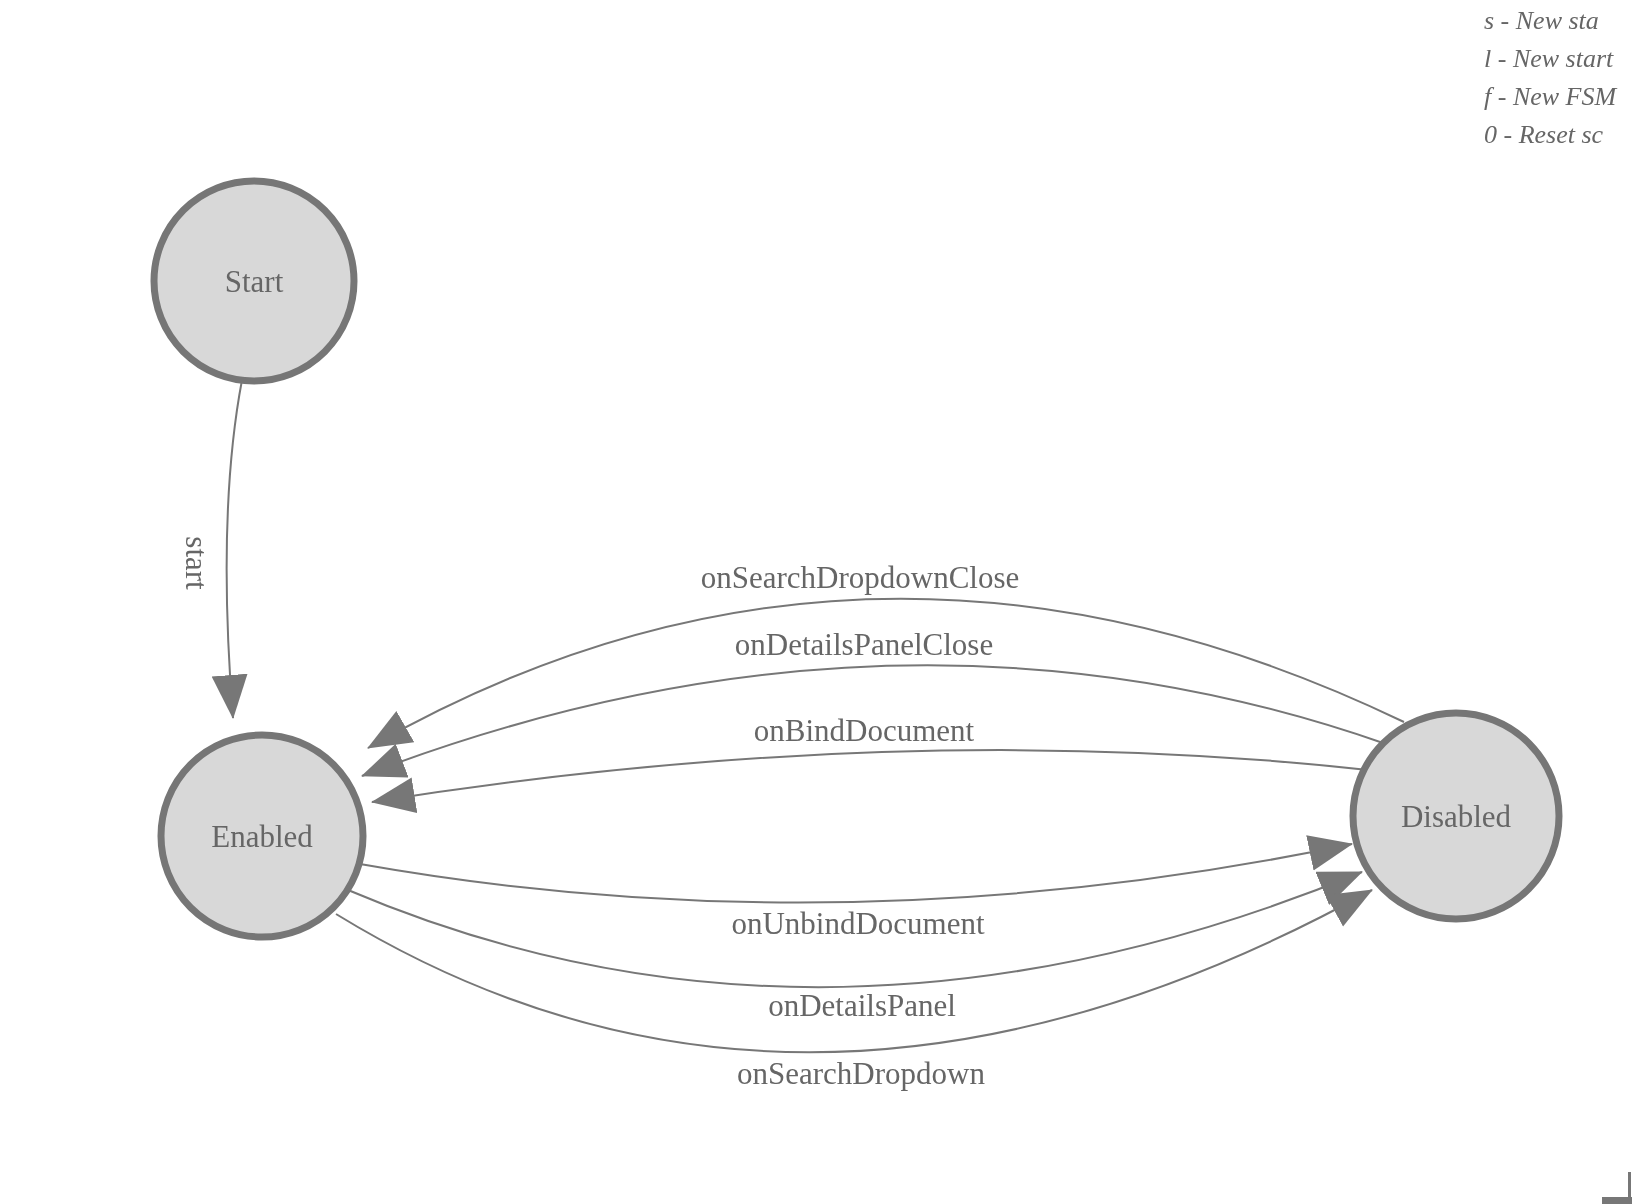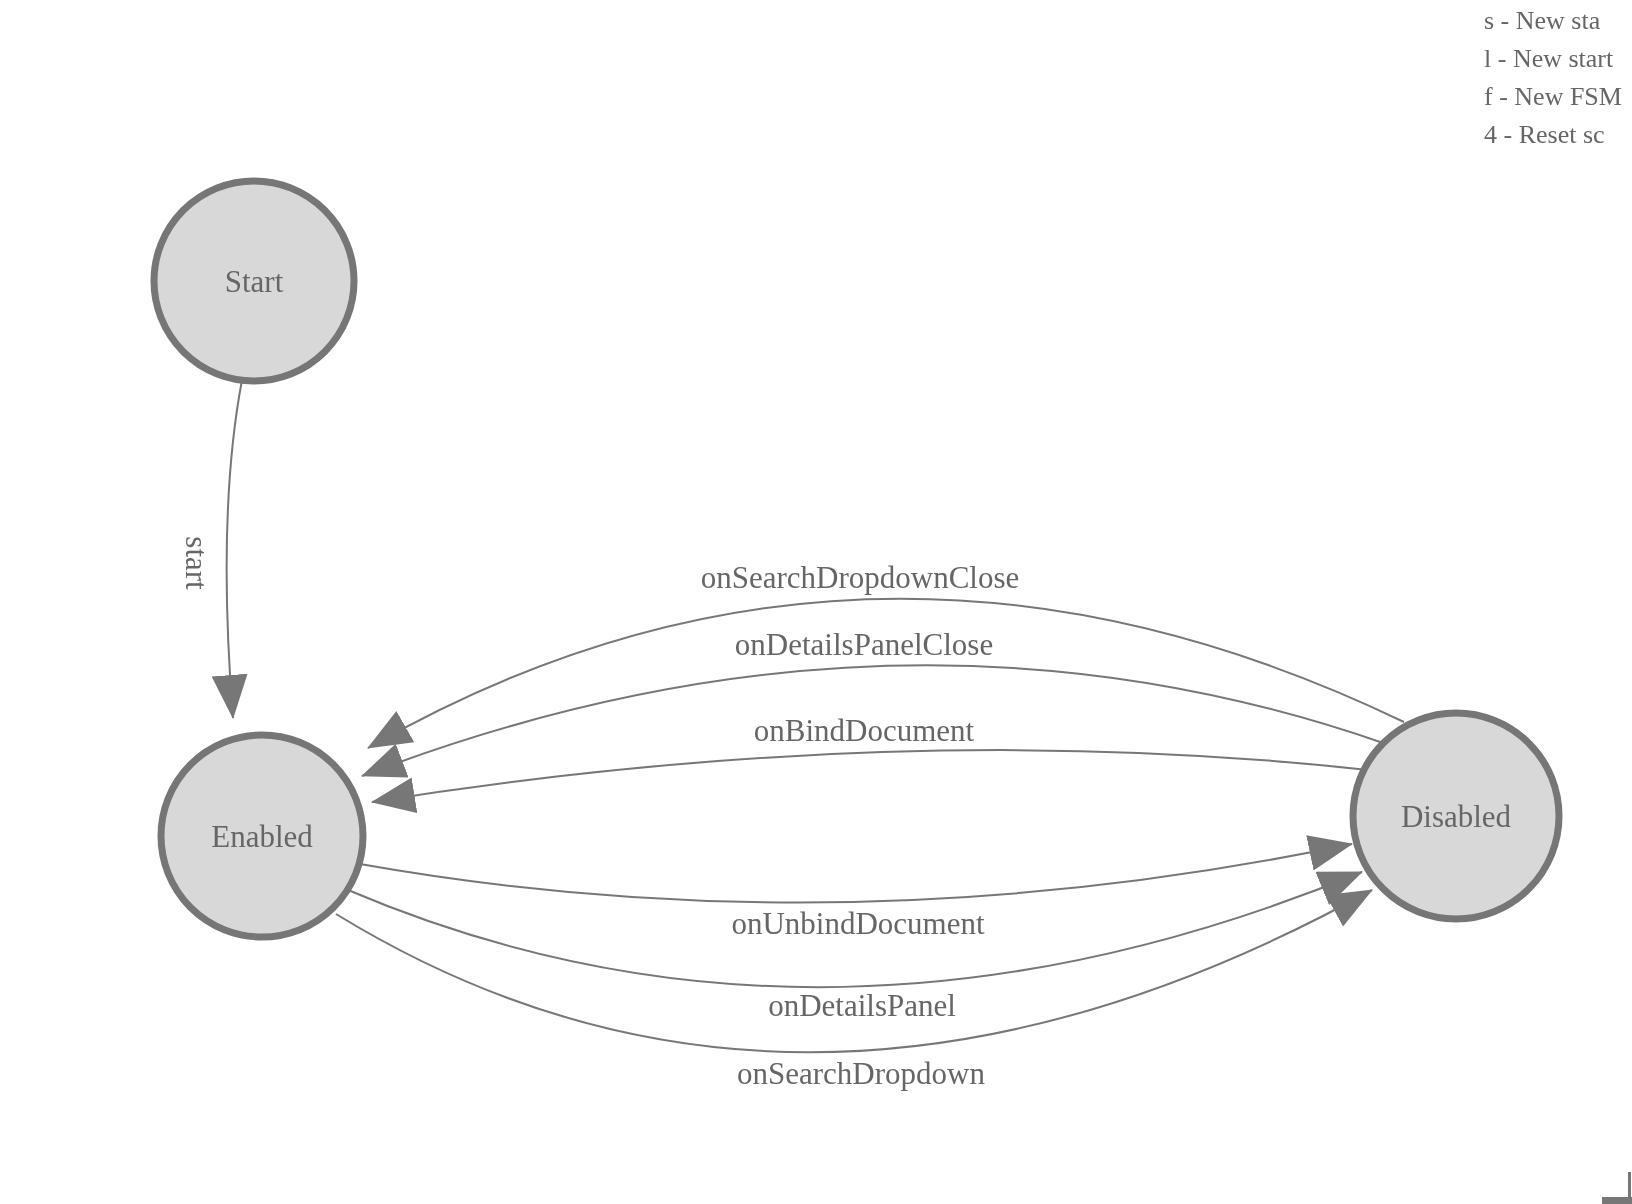--- a/index.html
+++ b/index.html
@@ -47,20 +47,21 @@
     stroke-width: 3px;
   }
   #legend {
     position: absolute;
     left: 1484px;
     top: 2px;
     color: #666666;
     font-size: 26px;
     line-height: 38px;
     white-space: nowrap;
+    font-style: italic;
   }
 </style>
 </head>
 <body>
 
 <div id="stage">
 
   <svg id="fsm-svg" width="1632" height="1204" viewBox="0 0 1632 1204">
 
     <defs>
@@ -122,16 +123,16 @@
     <g>
       <rect x="1628" y="1172" width="3" height="32" fill="#777777"></rect>
       <rect x="1602" y="1197" width="30" height="7" fill="#777777"></rect>
     </g>
   </svg>
 
   <div id="legend">
     <div>s - New sta</div>
     <div>l - New start</div>
     <div>f - New FSM</div>
-    <div>4 - Reset sc</div>
+    <div>0 - Reset sc</div>
   </div>
 
 </div>
 
 </body></html>

